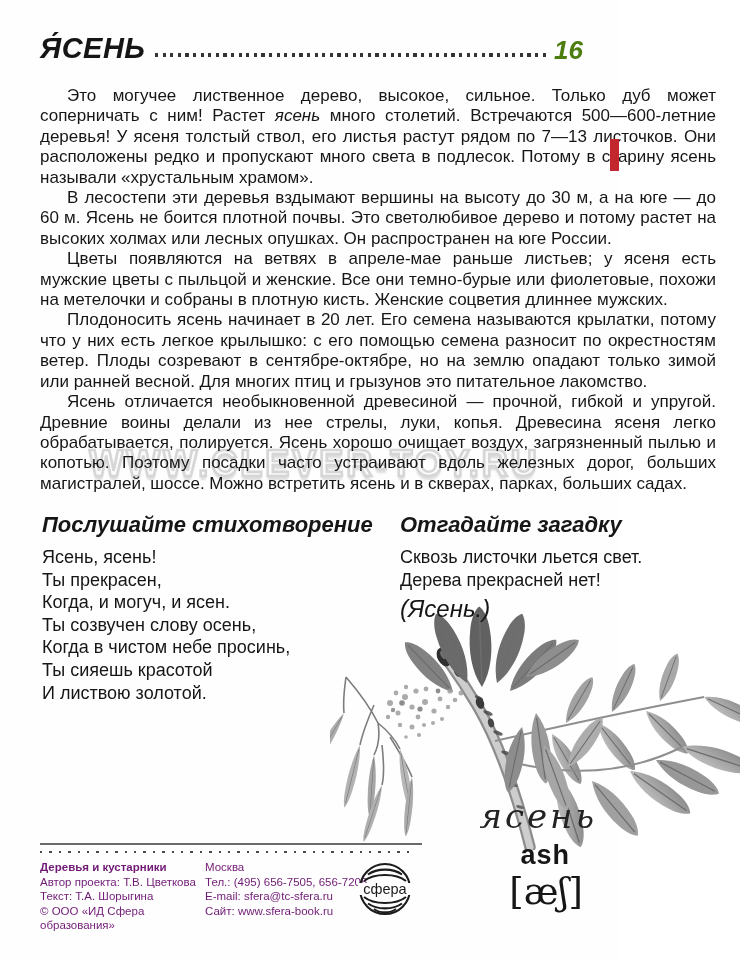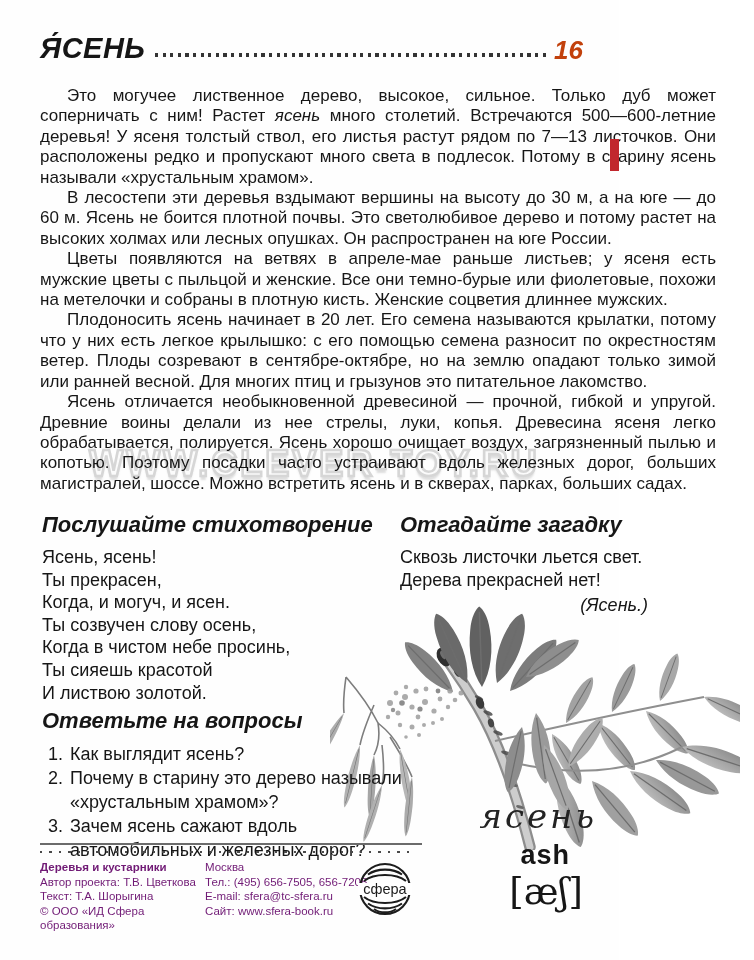--- a/index.html
+++ b/index.html
@@ -4,41 +4,41 @@
 <style>
   html,body{margin:0;padding:0;}
   body{width:754px;height:960px;background:#ffffff;font-family:"Liberation Sans",sans-serif;color:#161616;overflow:hidden;}
   .page{position:relative;width:619px;height:960px;background:#fefefe;}
 
   
   .header{position:absolute;top:34px;left:40px;right:36px;display:flex;align-items:flex-end;z-index:3;}
   .title{margin:0;font-style:italic;font-weight:bold;font-size:29px;letter-spacing:0.5px;line-height:1;}
   .leader{flex:1;height:4.5px;margin:0 8px 6px 10px;
     background-image:repeating-linear-gradient(90deg,#343434 0 3.2px,transparent 3.2px 7.6px);}
-  .pagenum{font-style:italic;font-weight:bold;font-size:26px;color:#c2410c;line-height:1;margin-bottom:0px;}
+  .pagenum{font-style:italic;font-weight:bold;font-size:26px;color:#4d7c0f;line-height:1;margin-bottom:0px;}
 
   
   .watermark{position:absolute;top:443px;left:22px;right:12px;z-index:1;text-align:center;
     font-weight:bold;font-size:36px;letter-spacing:3px;white-space:nowrap;
     color:#ef4444;-webkit-text-fill-color:#fbfbfb;-webkit-text-stroke:2.6px #d6d6d6;
     text-shadow:0 4px 2px rgba(170,170,170,0.38);pointer-events:none;}
 
   
   .article{position:absolute;top:86px;left:40px;width:676px;z-index:2;
     font-size:17px;line-height:20.4px;text-align:justify;}
   .article p{margin:0;text-indent:27px;}
   .it{font-style:italic;}
 
   
   .sec-heading{margin:0 0 8px 0;font-style:italic;font-weight:bold;font-size:22px;}
   .poem{position:absolute;top:512px;left:42px;width:345px;z-index:2;}
   .poem-lines div{font-size:18px;line-height:22.6px;}
   .riddle{position:absolute;top:512px;left:400px;width:250px;z-index:2;}
   .riddle-lines div{font-size:18px;line-height:23px;}
-  .riddle-answer{font-style:italic;font-size:18px;text-align:right;padding-right:2px;margin-top:3px;}
+  .riddle-answer{font-style:italic;font-size:24px;text-align:left;padding-right:2px;margin-top:3px;}
   .questions{position:absolute;top:708px;left:42px;width:362px;z-index:2;}
   .questions ol{margin:0;padding-left:26px;}
   .questions li{font-size:18px;line-height:24px;padding-left:2px;}
 
   
   .illustration{position:absolute;left:330px;top:595px;width:410px;height:255px;z-index:1;}
 
   
   .vocab-ru{position:absolute;right:22px;top:796px;z-index:2;font-family:"DejaVu Serif",serif;
     font-style:italic;font-size:34px;letter-spacing:3px;color:#232323;}
@@ -96,28 +96,20 @@
 
   <section class="riddle">
     <h2 class="sec-heading">Отгадайте загадку</h2>
     <div class="riddle-lines">
         <div>Сквозь листочки льется свет.</div>
         <div>Дерева прекрасней нет!</div>
       </div>
     <div class="riddle-answer">(Ясень.)</div>
   </section>
 
-  <section class="questions">
-    <h2 class="sec-heading">Ответьте на вопросы</h2>
-    <ol>
-        <li>Как выглядит ясень?</li>
-        <li>Почему в старину это дерево называли «хрустальным храмом»?</li>
-        <li>Зачем ясень сажают вдоль автомобильных и железных дорог?</li>
-      </ol>
-  </section>
 
   <svg class="illustration" viewBox="0 0 410 255" aria-hidden="true">
     <defs>
       <linearGradient id="lg" x1="0" y1="0" x2="1" y2="1">
         <stop offset="0" stop-color="#c7c7c7"></stop>
           <stop offset="1" stop-color="#848484"></stop>
       </linearGradient>
       <g id="leaf">
         <path d="M0 0 C 6.5 9, 8.5 21, 6.5 33 C 5.5 40, 2.5 44.5, 0 46 C -2.5 44.5, -5.5 40, -6.5 33 C -8.5 21, -6.5 9, 0 0 Z"></path>
         <path d="M0 3 L 0 43" stroke="#6d6d6d" stroke-width="1" fill="none"></path>

